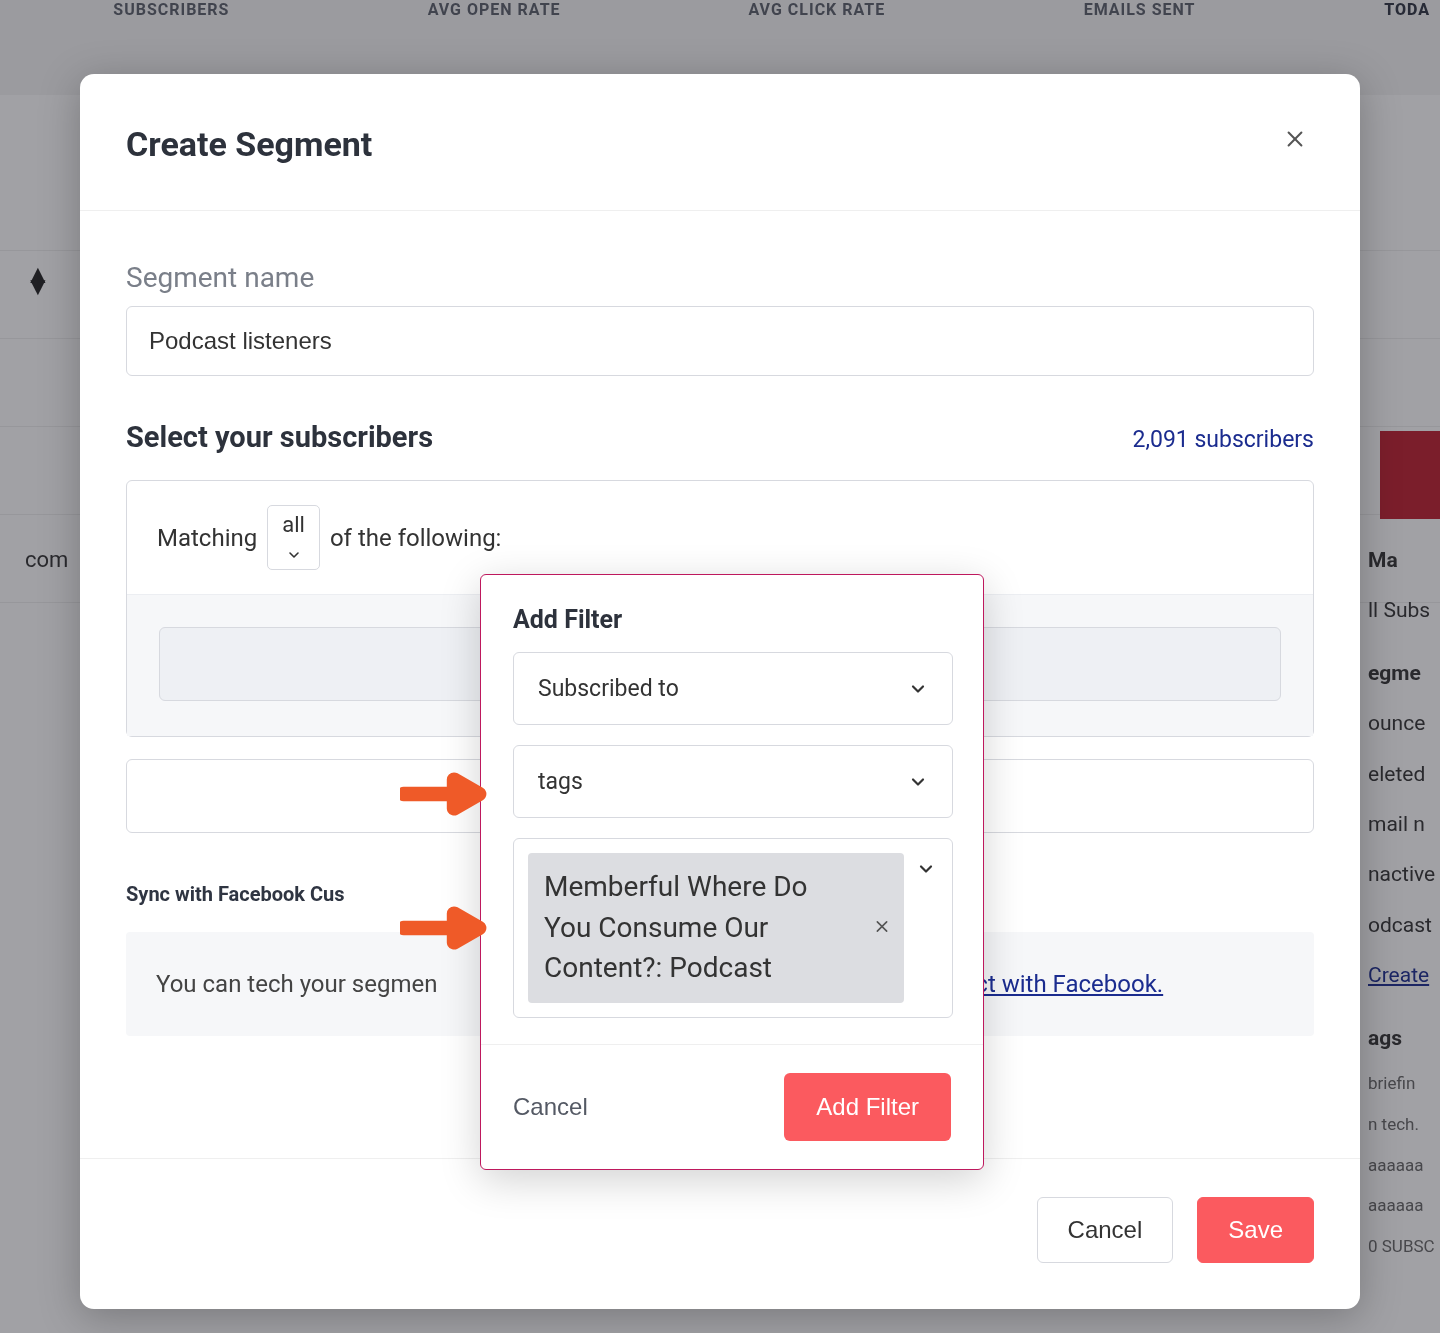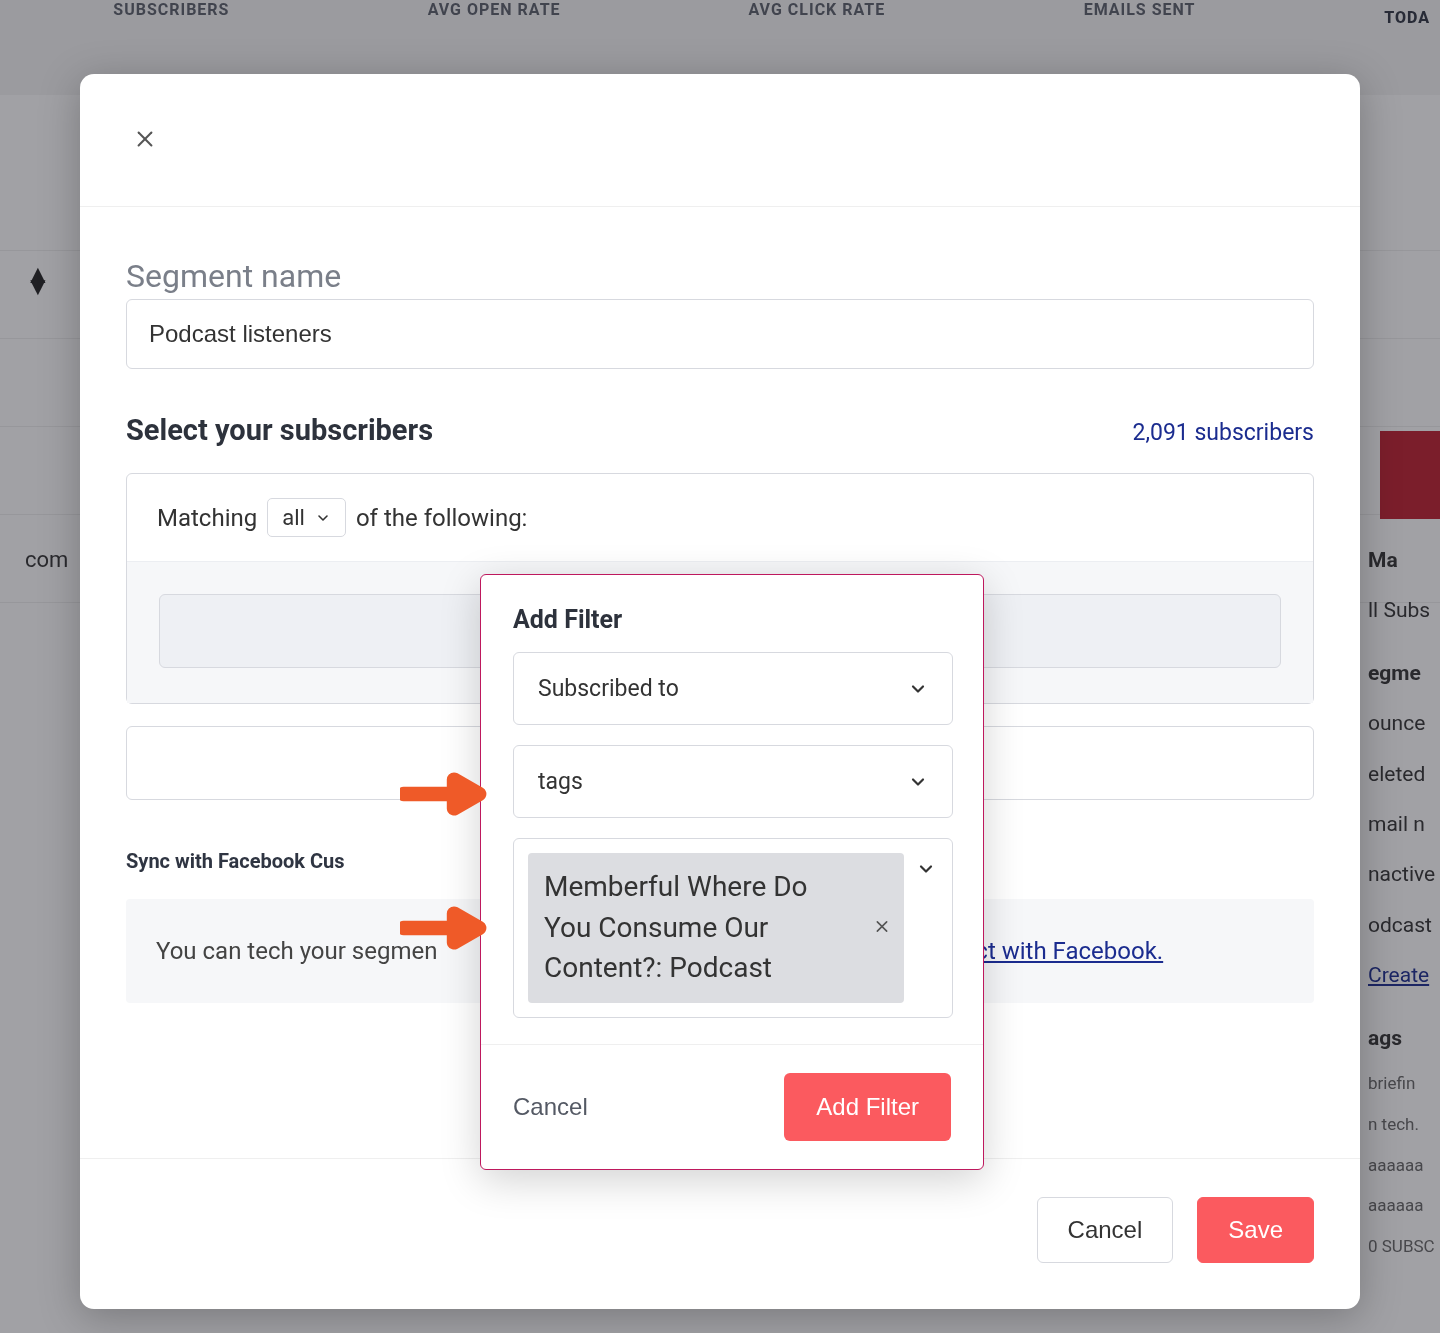--- a/index.html
+++ b/index.html
@@ -27,21 +27,21 @@
   .bg .stat {
     flex: 1;
     text-align: center;
     font-size: 16px;
     letter-spacing: 1px;
     font-weight: 700;
     color: #5a5f6a;
   }
   .bg .today {
     position: absolute;
-    right: 10px; top: 8px;
+    right: 10px; top: 0;
     font-weight: 800;
     letter-spacing: 1px;
   }
   .bg .list-area {
     position: absolute;
     left: 0; right: 0; top: 95px; bottom: 0;
     background: #fff;
   }
   .bg .sort-handle {
     position: absolute;
@@ -101,22 +101,22 @@
     padding:4px 8px;
   }
 
   .modal-body {
     padding: 50px 46px 10px;
     flex:1;
   }
 
   .field-label {
     color: #7a7f89;
-    font-size: 32px;
-    margin-bottom: 4px;
+    font-size: 28px;
+    margin-bottom: 12px;
   }
   .text-input {
     width: 100%;
     border: 1px solid #d7d9df;
     border-radius: 6px;
     font-size: 24px;
     padding: 20px 22px;
     color: #333;
   }
 
@@ -144,20 +144,21 @@
     padding: 24px 30px;
     font-size: 24px;
     color: #333;
     display:flex; align-items:center; gap:10px;
   }
   .match-select {
     display:inline-flex; align-items:center; gap:10px;
     border:1px solid #d7d9df; border-radius:5px;
     padding: 6px 14px;
     font-size: 22px;
+    flex-direction: column;
   }
   .match-select svg { width:16px; height:16px; }
   .filter-zone {
     background: #f6f7f9;
     padding: 32px;
     border-top: 1px solid #eceef2;
   }
   .add-filter-btn-wide {
     width:100%;
     height: 74px;
@@ -331,20 +332,21 @@
       <div class="small">aaaaaa</div>
       <div class="small">0 SUBSC</div>
     </div>
   </div>
 </div>
 
 <div class="dim"></div>
 
 <div class="modal">
   <div class="modal-header">
+    <div class="modal-title">Create Segment</div>
     <button class="close-x">
       <svg viewBox="0 0 24 24" width="22" height="22" fill="none" stroke="#555" stroke-width="2.2" stroke-linecap="round">
           <line x1="5" y1="5" x2="19" y2="19"></line>
           <line x1="19" y1="5" x2="5" y2="19"></line>
         </svg>
     </button>
   </div>
 
   <div class="modal-body">
     <div class="field-label">Segment name</div>

